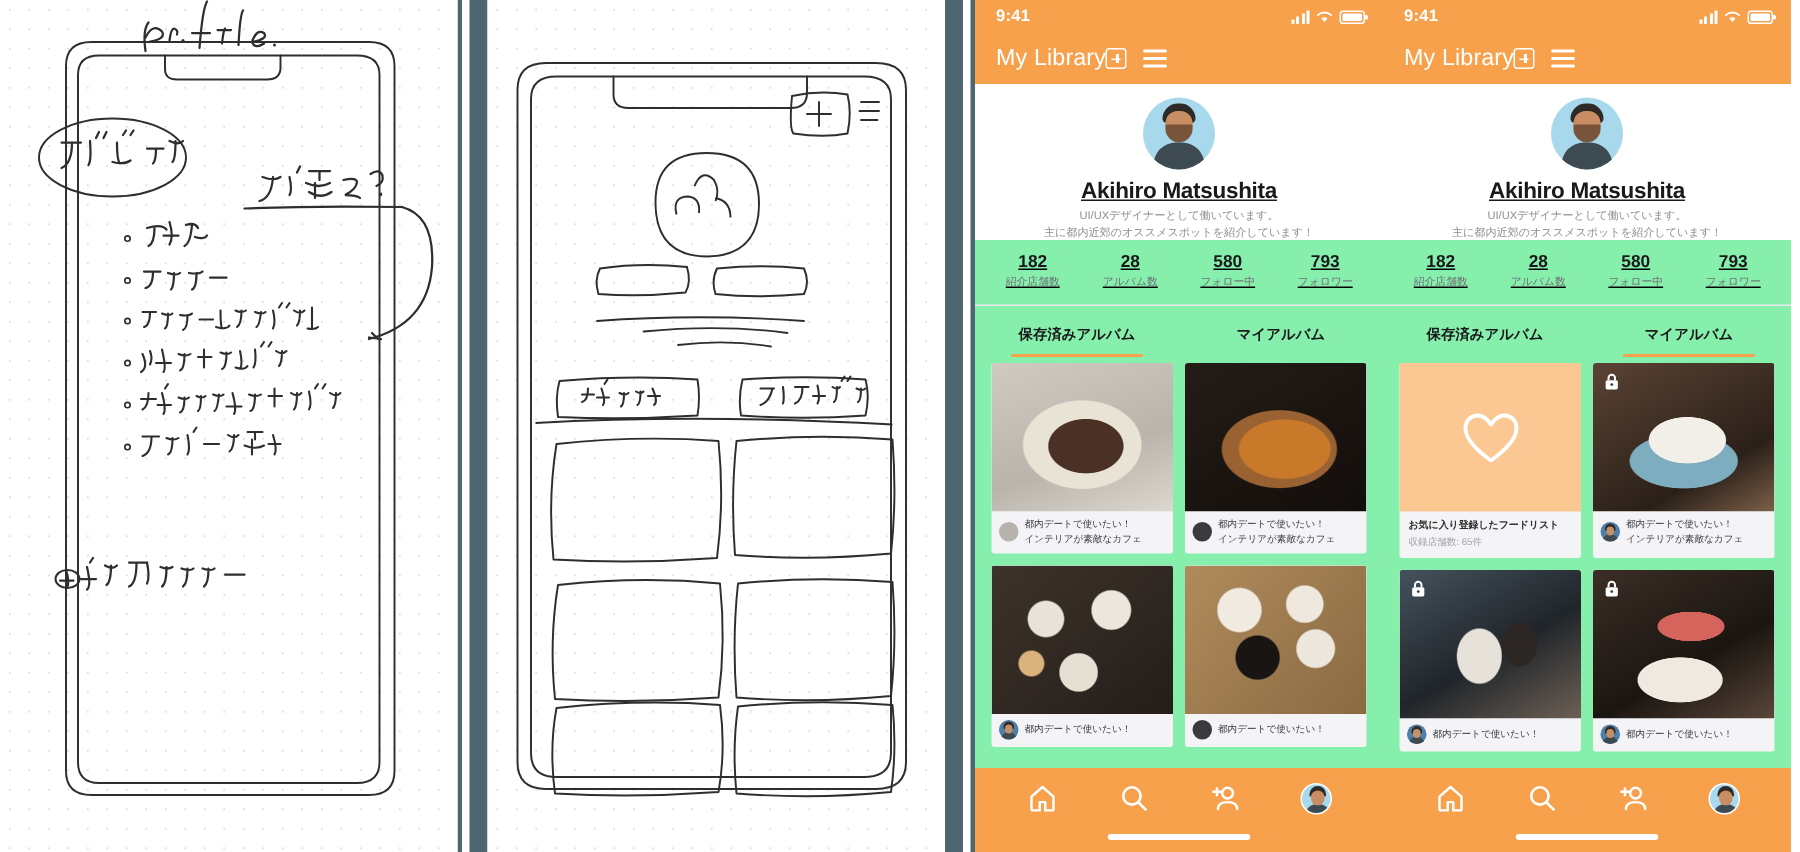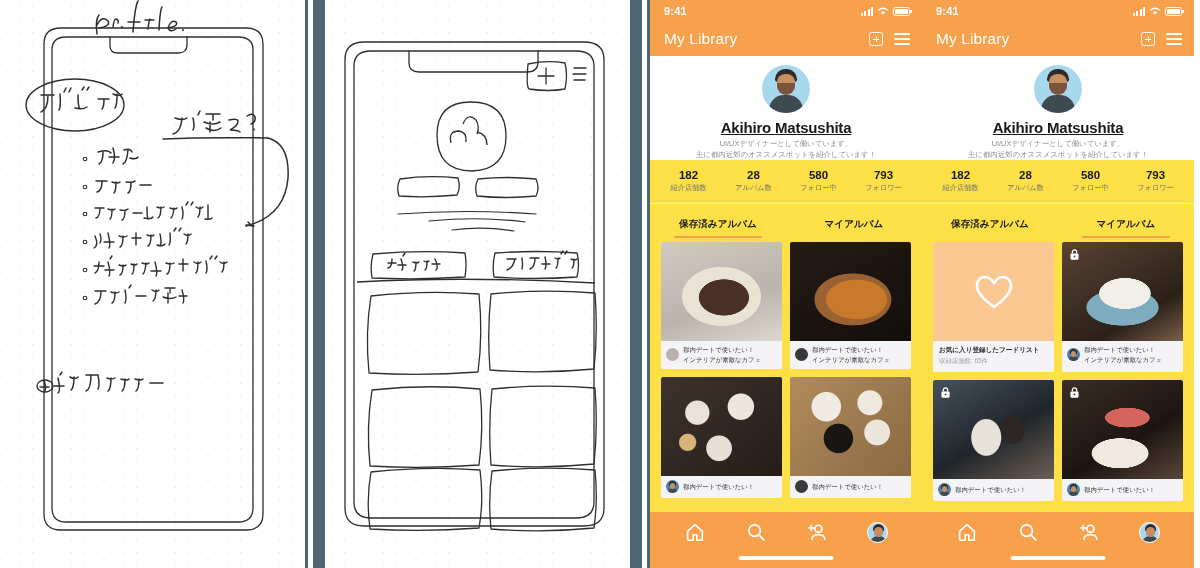--- a/index.html
+++ b/index.html
@@ -11,21 +11,21 @@
   }
   .screen { position: relative; width: 1200px; height: 568px; display: flex; background:#fff; }
 
   
   .panel { position: relative; height: 568px; background: #ffffff; flex: none; }
   .panel-sketch-a { width: 305px; }
   .divider-thin { width: 3px; background:#4e6670; height:568px; flex:none; }
   .divider-gap  { width: 5px; background:#ffffff; height:568px; flex:none; }
   .divider-thick{ width: 12px; background:#4e6670; height:568px; flex:none; }
   .panel-sketch-b { width: 305px; }
-  .panel-app { width: 272px; overflow: hidden; background:#fde047; }
+  .panel-app { width: 272px; overflow: hidden; background:#86efac; }
 
   
   .dotgrid {
     position:absolute; inset:0;
     background-image: radial-gradient(#c9c9c9 0.7px, transparent 0.8px);
     background-size: 13px 13px;
     opacity:.55;
   }
   svg.sketch { position:absolute; inset:0; width:100%; height:100%; }
 
@@ -40,21 +40,21 @@
   .bars { display:flex; align-items:flex-end; gap:1.5px; height:9px; }
   .bars i { width:2px; background:#fff; border-radius:.5px; display:block; }
   .bars i:nth-child(1){height:3px}.bars i:nth-child(2){height:5px}
   .bars i:nth-child(3){height:7px}.bars i:nth-child(4){height:9px}
   .batt { width:17px; height:9px; border:1.3px solid #fff; border-radius:2.4px; position:relative; }
   .batt::after{content:"";position:absolute;left:1px;top:1px;bottom:1px;right:1px;background:#fff;border-radius:1px;}
   .batt::before{content:"";position:absolute;right:-3px;top:2.6px;width:1.6px;height:3.4px;background:#fff;border-radius:0 1px 1px 0;}
 
   .appbar {
     height: 34px; background: var(--accent); color:#fff;
-    display:flex; align-items:center; justify-content:space-between;
+    display:flex; align-items:center; justify-content:flex-start;
     padding: 0 12px 0 14px;
   }
   .appbar-title { font-size: 15.5px; font-weight: 400; letter-spacing:.1px; }
   .appbar-actions { display:flex; align-items:center; gap:11px; }
   .icon-plusbox { width:14px;height:14px;border:1.4px solid #fff;border-radius:2.5px;position:relative;}
   .icon-plusbox::before,.icon-plusbox::after{content:"";position:absolute;background:#fff;}
   .icon-plusbox::before{left:3px;right:3px;top:6px;height:1.4px;}
   .icon-plusbox::after{top:3px;bottom:3px;left:6px;width:1.4px;}
   .icon-burger{width:16px;height:12px;display:flex;flex-direction:column;justify-content:space-between;}
   .icon-burger span{height:1.7px;background:#fff;border-radius:1px;display:block;}
@@ -64,21 +64,21 @@
     width:48px;height:48px;border-radius:50%;margin:0 auto;
     background:#a8d8ec; position:relative; overflow:hidden;
   }
   .av-hair{position:absolute;left:13px;top:4px;width:22px;height:13px;background:#2d2a28;border-radius:11px 11px 3px 3px;}
   .av-face{position:absolute;left:15px;top:9px;width:18px;height:20px;background:#c98d63;border-radius:9px 9px 10px 10px;}
   .av-beard{position:absolute;left:15px;top:18px;width:18px;height:12px;background:#6b4a33;border-radius:0 0 9px 9px;opacity:.85;}
   .av-body{position:absolute;left:7px;top:30px;width:34px;height:22px;background:#3e4a52;border-radius:15px 15px 0 0;}
   .prof-name { font-size:15px; font-weight:700; color:#19191b; margin-top:6px; letter-spacing:-.2px;text-decoration:underline;}
   .prof-bio { font-size:7.4px; color:#8e8e93; line-height:1.45; margin-top:3px; padding:0 16px; }
 
-  .stats { display:flex; justify-content:space-between; padding:9px 6px 10px; }
+  .stats { display:flex; justify-content:space-between; padding:9px 6px 10px;text-decoration:underline; }
   .stat { text-align:center; flex:1; }
   .stat-num { font-size:11.5px; font-weight:700; color:#19191b; }
   .stat-lab { font-size:7.2px; color:#6f6f74; margin-top:2px; }
 
   .tabs { display:flex; border-top:1px solid #e9e9ec; padding-top:9px; }
   .tab { flex:1; text-align:center; position:relative; padding-bottom:7px; }
   .tab-label { font-size:9.6px; font-weight:700; color:#19191b; }
   .tab.active::after {
     content:""; position:absolute; left:18%; right:18%; bottom:0;
     height:2.4px; background:var(--accent); border-radius:2px;

